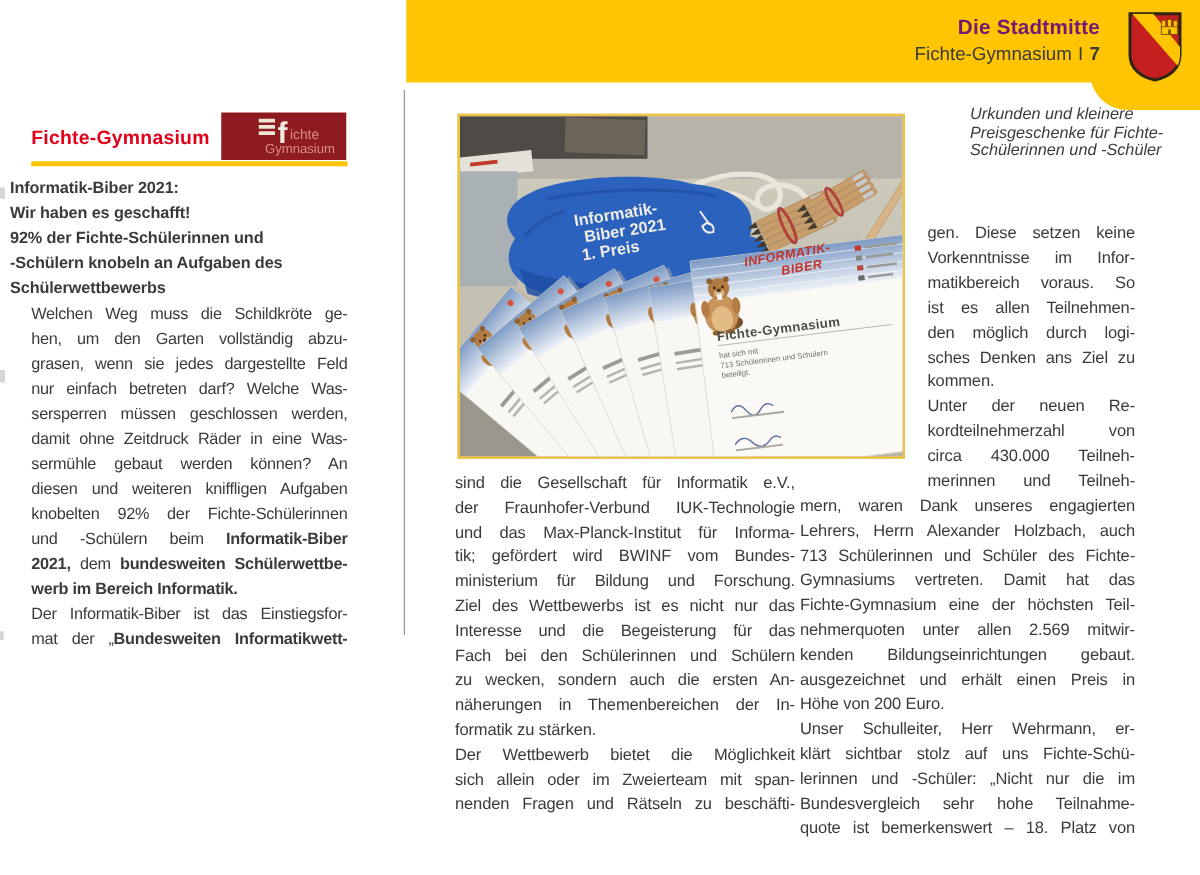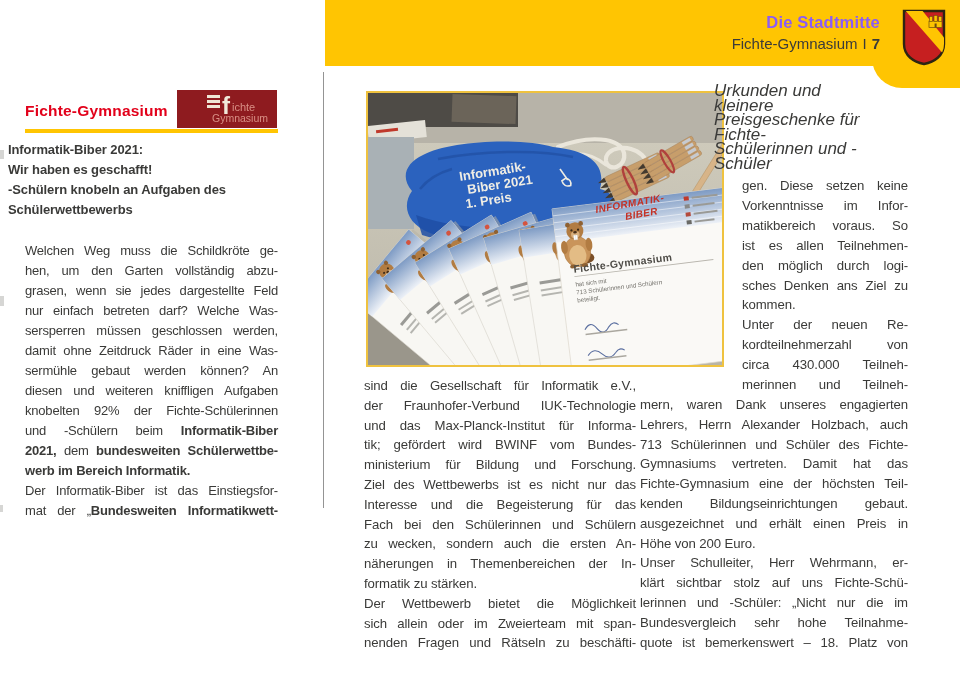--- a/index.html
+++ b/index.html
@@ -5,42 +5,42 @@
   html,body{margin:0;padding:0;}
   body{
     width:960px;height:700px;position:relative;overflow:hidden;
     background:#ffffff;color:#3a3a38;
     font-family:"Liberation Sans", sans-serif;
   }
   
   .band{position:absolute;left:325px;top:0;width:635px;height:66px;background:#FFC502;}
   .band-tab{position:absolute;left:872px;top:0;width:88px;height:88px;background:#FFC502;border-bottom-left-radius:30px;}
   .header-text{position:absolute;left:500px;top:12px;width:380px;text-align:right;line-height:1.25;}
-  .header-title{color:#8b5cf6;font-weight:bold;font-size:16.5px;letter-spacing:.2px;}
+  .header-title{color:#701a75;font-weight:bold;font-size:16.5px;letter-spacing:.2px;}
   .header-sub{color:#3b3b3a;font-size:15px;margin-top:2px;}
   .header-sub .divider{padding:0 5px;}
   .header-sub .pagenum{font-weight:bold;}
   .crest{position:absolute;left:901px;top:8px;width:46px;height:58px;}
   
   .section-title{position:absolute;left:25px;top:102px;font-size:15.5px;font-weight:bold;color:#E2001A;letter-spacing:.2px;}
   .logo-box{position:absolute;left:177px;top:90px;width:100px;height:38px;background:#8E1B1F;}
   .gold-rule{position:absolute;left:25px;top:129px;width:253px;height:4px;background:#FFC502;}
   
   .textcol{position:absolute;font-size:13px;line-height:20px;color:#3a3a38;}
   .headline{left:8px;top:140px;width:253px;font-weight:bold;letter-spacing:-0.1px;}
   .left-body{left:25px;top:241px;width:253px;letter-spacing:-0.2px;}
   .mid-col{left:364px;top:376px;width:272px;font-size:13.2px;line-height:19.8px;letter-spacing:-0.1px;}
   .right-narrow{left:742px;top:176px;width:166px;font-size:13.2px;line-height:19.9px;letter-spacing:-0.1px;}
   .right-wide{left:640px;top:395px;width:268px;font-size:13.2px;line-height:19.8px;letter-spacing:-0.1px;}
   .jcol .tline{text-align:justify;text-align-last:justify;}
   .jcol .tline.nofill{text-align:left;text-align-last:auto;}
   .plain .tline{text-align:left;}
   .b{font-weight:bold;}
   
-  .caption{position:absolute;left:714px;top:84px;width:162px;font-size:17px;font-style:italic;line-height:14.5px;color:#3a3a38;}
+  .caption{position:absolute;left:776px;top:84px;width:162px;font-size:13px;font-style:italic;line-height:14.5px;color:#3a3a38;}
   
   .vline{position:absolute;left:323px;top:72px;width:1px;height:436px;background:#949494;}
   .photo{position:absolute;left:366px;top:91px;width:354px;height:272px;border:2px solid #EFC23F;background:#CBC7B8;}
   .photo svg{display:block;}
   .scanmark{position:absolute;left:0;background:#d6d6d4;}
   .sm1{top:150px;width:4px;height:9px;}
   .sm2{top:296px;width:4px;height:10px;}
   .sm3{top:505px;width:3px;height:7px;}
   svg text{font-family:"Liberation Sans", sans-serif;}
 </style>
@@ -85,20 +85,21 @@
     <text x="45" y="24" font-size="24" font-weight="bold" fill="#F1E9DA">f</text>
     <text x="55" y="21" font-size="11" fill="#D98F85">ichte</text>
     <text x="35" y="32" font-size="10.5" fill="#D98F85">Gymnasium</text>
   </svg>
 </div>
 <div class="gold-rule"></div>
 
 <div class="textcol headline plain">
     <div class="tline"><span>Informatik-Biber 2021:</span></div>
     <div class="tline"><span>Wir haben es geschafft!</span></div>
+    <div class="tline"><span>92% der Fichte-Schülerinnen und</span></div>
     <div class="tline"><span>-Schülern knobeln an Aufgaben des</span></div>
     <div class="tline"><span>Schülerwettbewerbs</span></div>
   </div>
 <div class="textcol left-body jcol">
     <div class="tline"><span>Welchen Weg muss die Schildkröte ge-</span></div>
     <div class="tline"><span>hen, um den Garten vollständig abzu-</span></div>
     <div class="tline"><span>grasen, wenn sie jedes dargestellte Feld</span></div>
     <div class="tline"><span>nur einfach betreten darf? Welche Was-</span></div>
     <div class="tline"><span>sersperren müssen geschlossen werden,</span></div>
     <div class="tline"><span>damit ohne Zeitdruck Räder in eine Was-</span></div>
@@ -371,20 +372,21 @@
     <div class="tline"><span>kordteilnehmerzahl von</span></div>
     <div class="tline"><span>circa 430.000 Teilneh-</span></div>
     <div class="tline"><span>merinnen und Teilneh-</span></div>
   </div>
 <div class="textcol right-wide jcol">
     <div class="tline"><span>mern, waren Dank unseres engagierten</span></div>
     <div class="tline"><span>Lehrers, Herrn Alexander Holzbach, auch</span></div>
     <div class="tline"><span>713 Schülerinnen und Schüler des Fichte-</span></div>
     <div class="tline"><span>Gymnasiums vertreten. Damit hat das</span></div>
     <div class="tline"><span>Fichte-Gymnasium eine der höchsten Teil-</span></div>
+    <div class="tline"><span>nehmerquoten unter allen 2.569 mitwir-</span></div>
     <div class="tline"><span>kenden Bildungseinrichtungen gebaut.</span></div>
     <div class="tline"><span>ausgezeichnet und erhält einen Preis in</span></div>
     <div class="tline nofill"><span>Höhe von 200 Euro.</span></div>
     <div class="tline"><span>Unser Schulleiter, Herr Wehrmann, er-</span></div>
     <div class="tline"><span>klärt sichtbar stolz auf uns Fichte-Schü-</span></div>
     <div class="tline"><span>lerinnen und -Schüler: „Nicht nur die im</span></div>
     <div class="tline"><span>Bundesvergleich sehr hohe Teilnahme-</span></div>
     <div class="tline"><span>quote ist bemerkenswert – 18. Platz von</span></div>
   </div>
 

